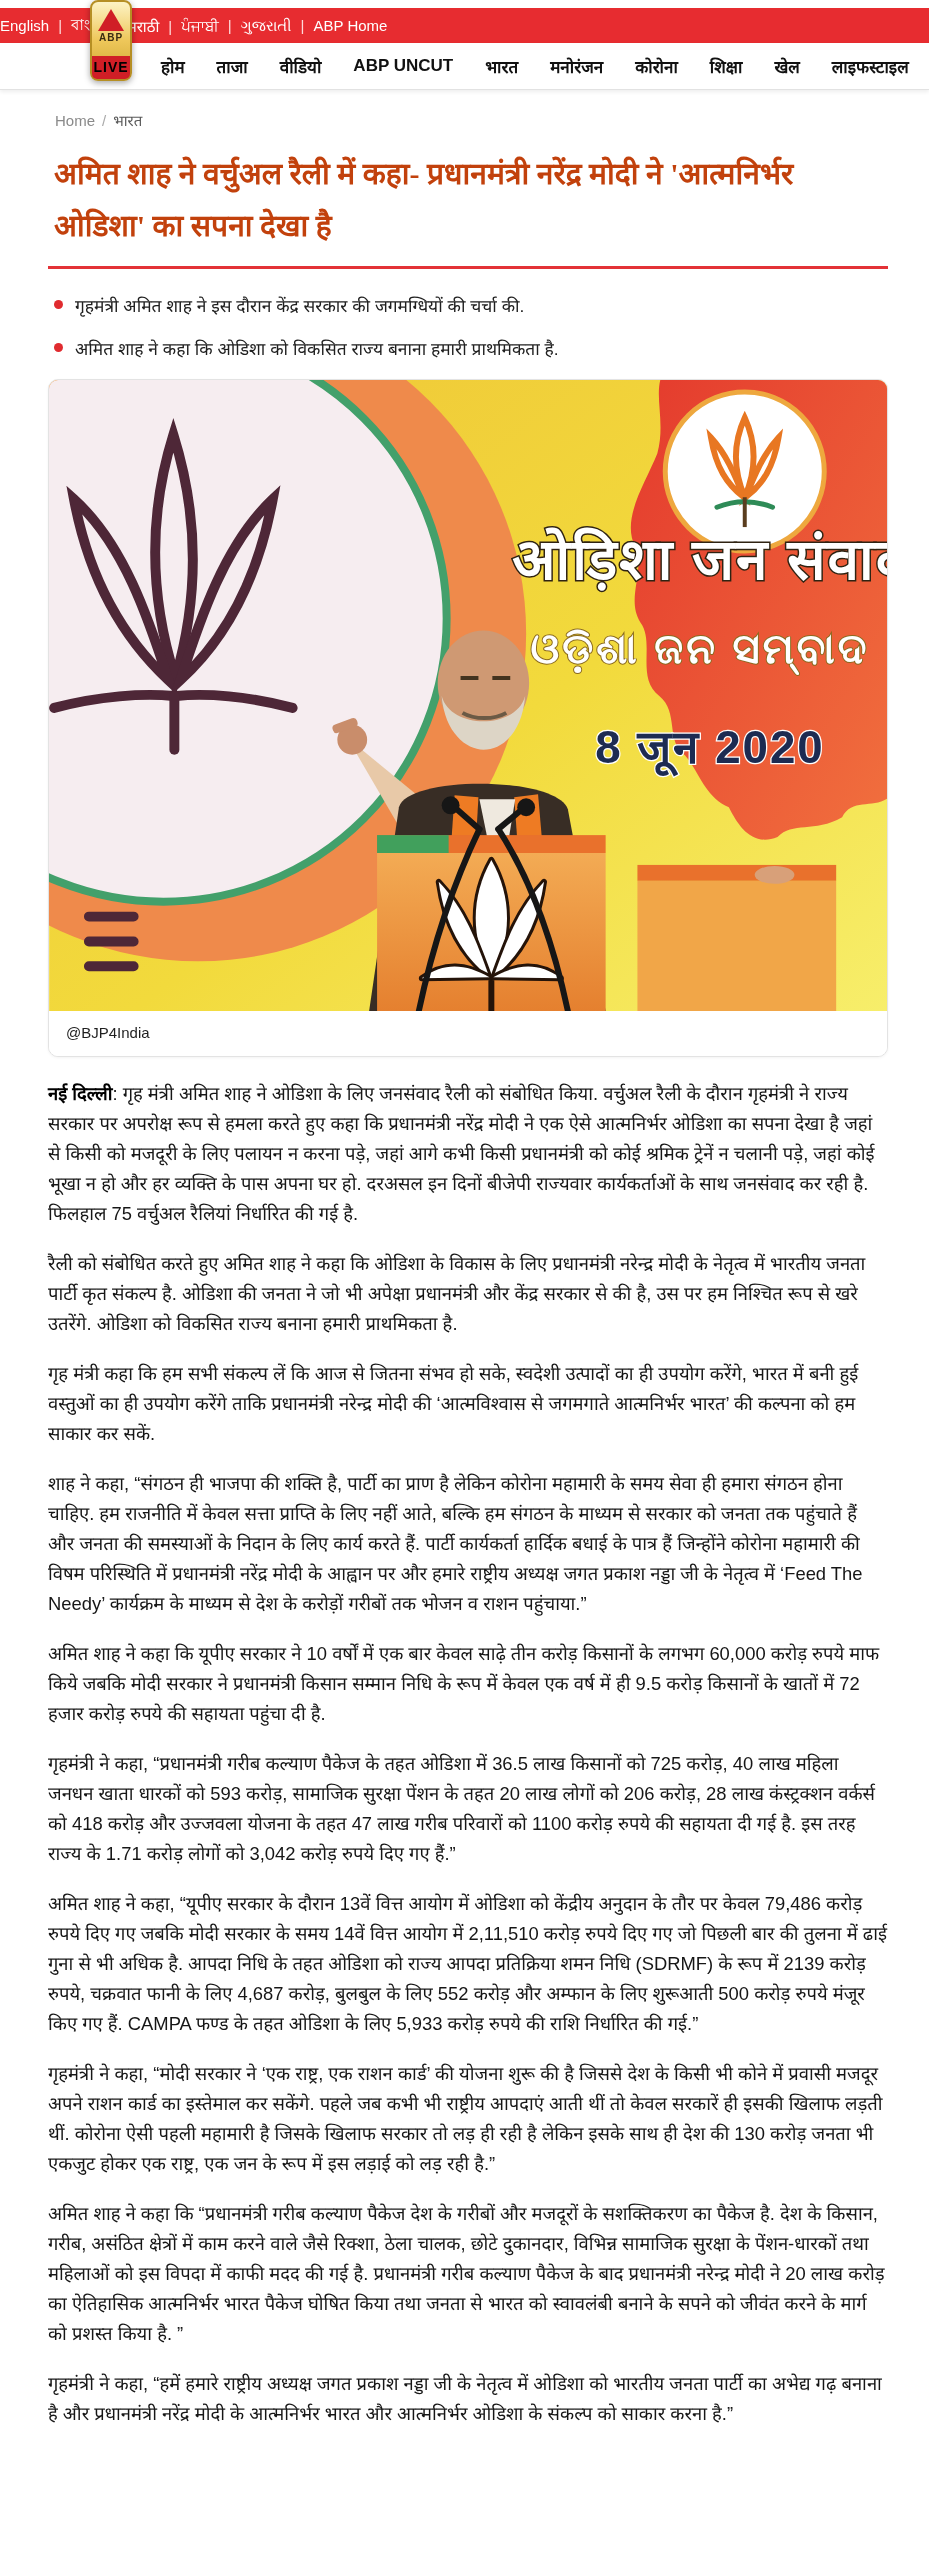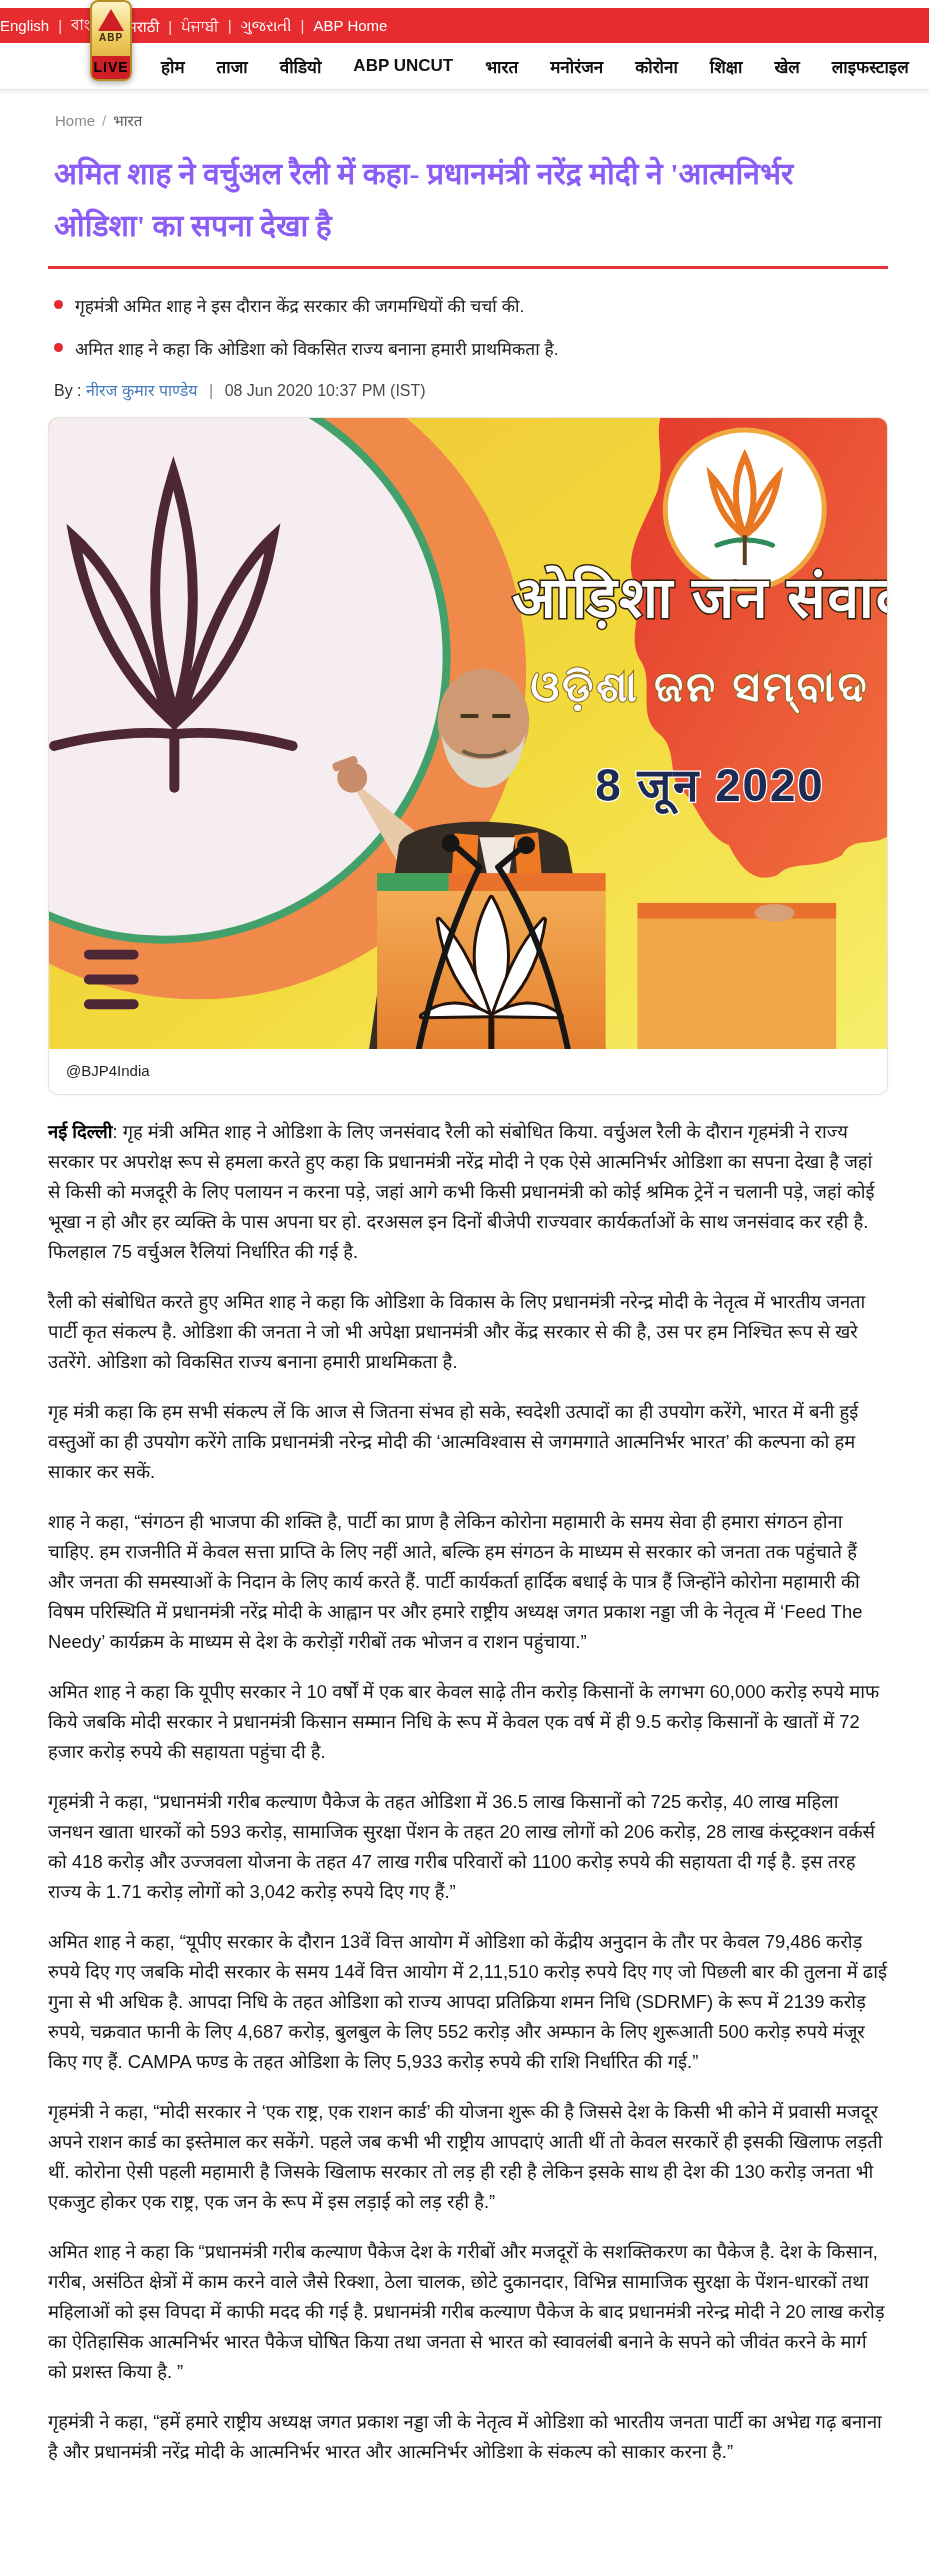--- a/index.html
+++ b/index.html
@@ -32,21 +32,21 @@
           border-radius:0 0 5px 5px; letter-spacing:1px; }
 
   
   .breadcrumb { margin:20px 42px 4px 55px; font-size:15px; color:#8a8a8a; }
   .breadcrumb a { color:#8a8a8a; text-decoration:none; cursor:pointer; }
   .breadcrumb .bc-sep { margin:0 7px; color:#aaa; }
   .breadcrumb .bc-section { color:#5a5a5a; }
 
   
   .main { margin:0 42px 0 48px; width:840px; }
-  .article-title { font-size:30px; line-height:52px; font-weight:bold; color:#8b5cf6;
+  .article-title { font-size:30px; line-height:52px; font-weight:bold; color:#c2410c;
                    margin:18px 0 14px 6px; font-family:"Liberation Serif","DejaVu Serif",serif; }
   .red-divider { height:3px; background:#e33237; margin:10px 0 24px; }
 
   .highlights { list-style:none; margin:0 0 18px 6px; padding:0; }
   .highlights li { display:flex; align-items:flex-start; margin-bottom:19px;
                    font-size:17.4px; color:#202020; }
   .dot { flex:0 0 auto; width:9px; height:9px; border-radius:50%; background:#e02b2f;
          margin:7px 12px 0 0; }
 
   .byline { font-size:16px; color:#2d2d2d; margin:2px 0 16px 6px; }
@@ -116,26 +116,20 @@
     <li>
       <span class="dot"></span>
       <span>गृहमंत्री अमित शाह ने इस दौरान केंद्र सरकार की जगमग्धियों की चर्चा की.</span>
     </li>
     <li>
       <span class="dot"></span>
       <span>अमित शाह ने कहा कि ओडिशा को विकसित राज्य बनाना हमारी प्राथमिकता है.</span>
     </li>
   </ul>
 
-  <div class="byline">
-    <span>By :</span>
-    <a class="author">नीरज कुमार पाण्डेय</a>
-    <span class="by-sep">|</span>
-    <span class="date">08 Jun 2020 10:37 PM (IST)</span>
-  </div>
 
   <div class="image-card">
     <svg class="photo" viewBox="0 0 845 635" xmlns="http://www.w3.org/2000/svg" font-family="Liberation Sans, DejaVu Sans, sans-serif">
       <defs>
         <linearGradient id="bgGrad" x1="0" y1="0" x2="1" y2="1">
           <stop offset="0" stop-color="#efc437"></stop>
             <stop offset="0.55" stop-color="#f2da3c"></stop>
             <stop offset="1" stop-color="#f7ee6b"></stop>
         </linearGradient>
         <linearGradient id="redGrad" x1="0" y1="0" x2="1" y2="1">

